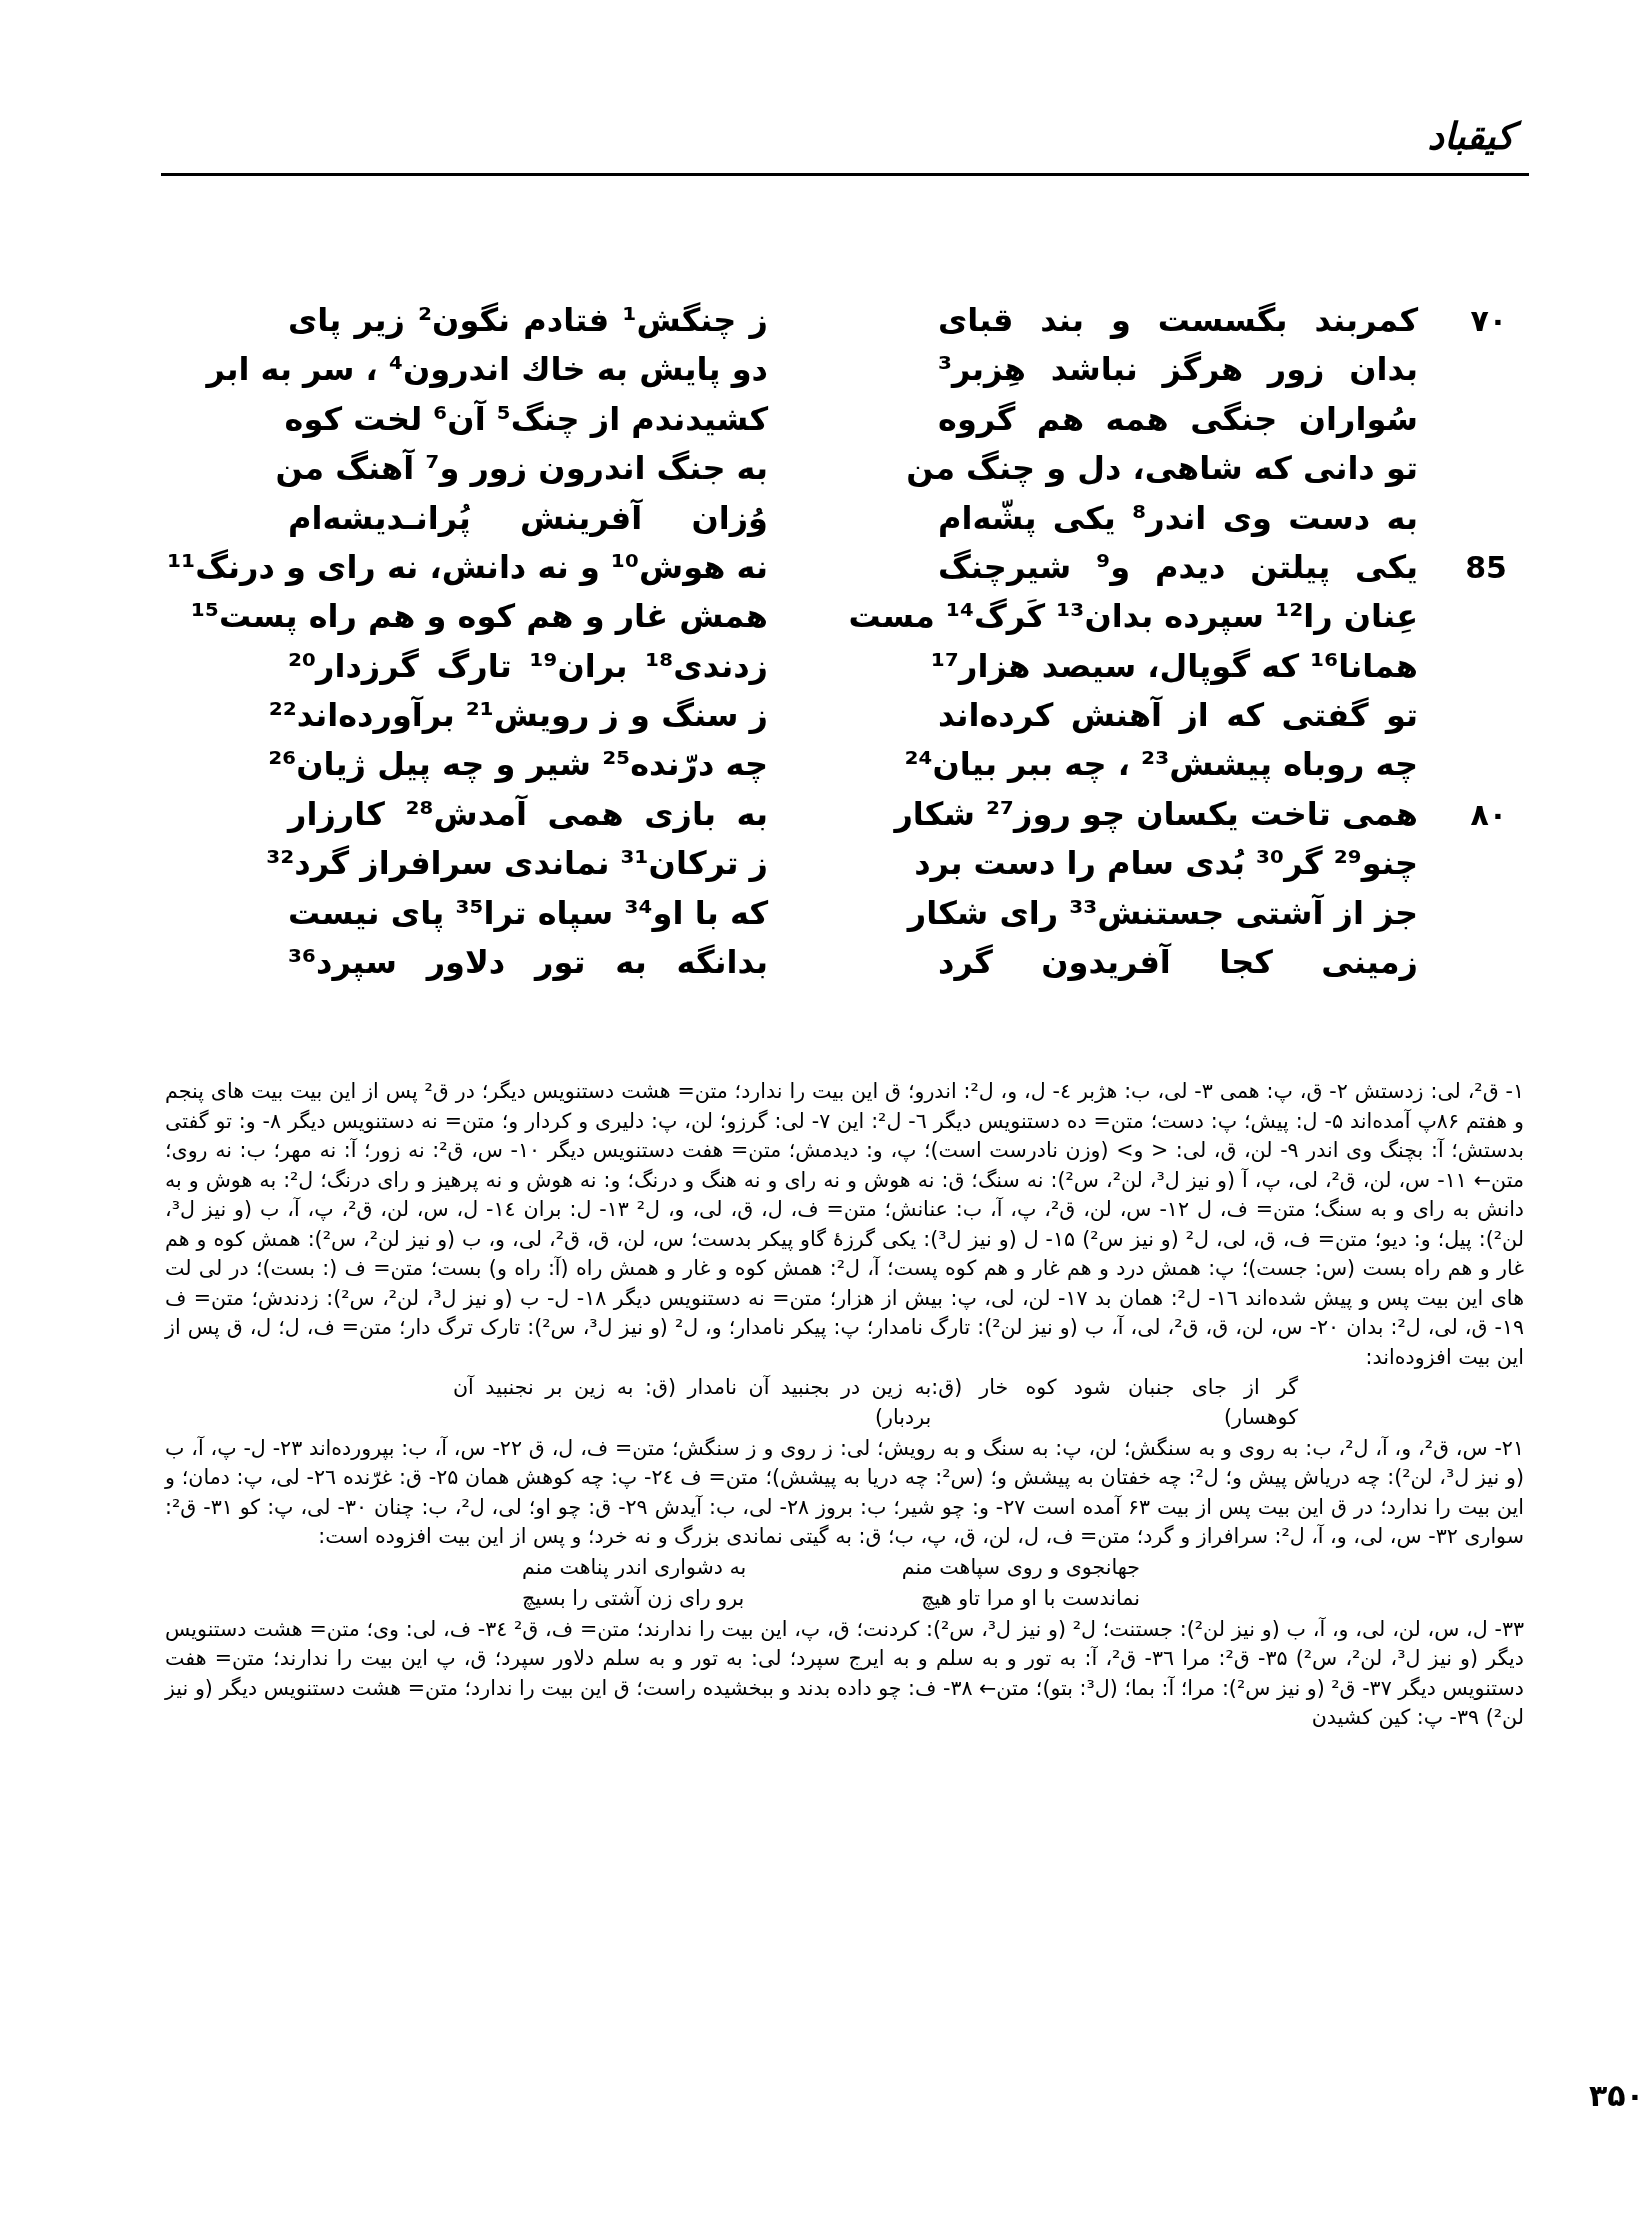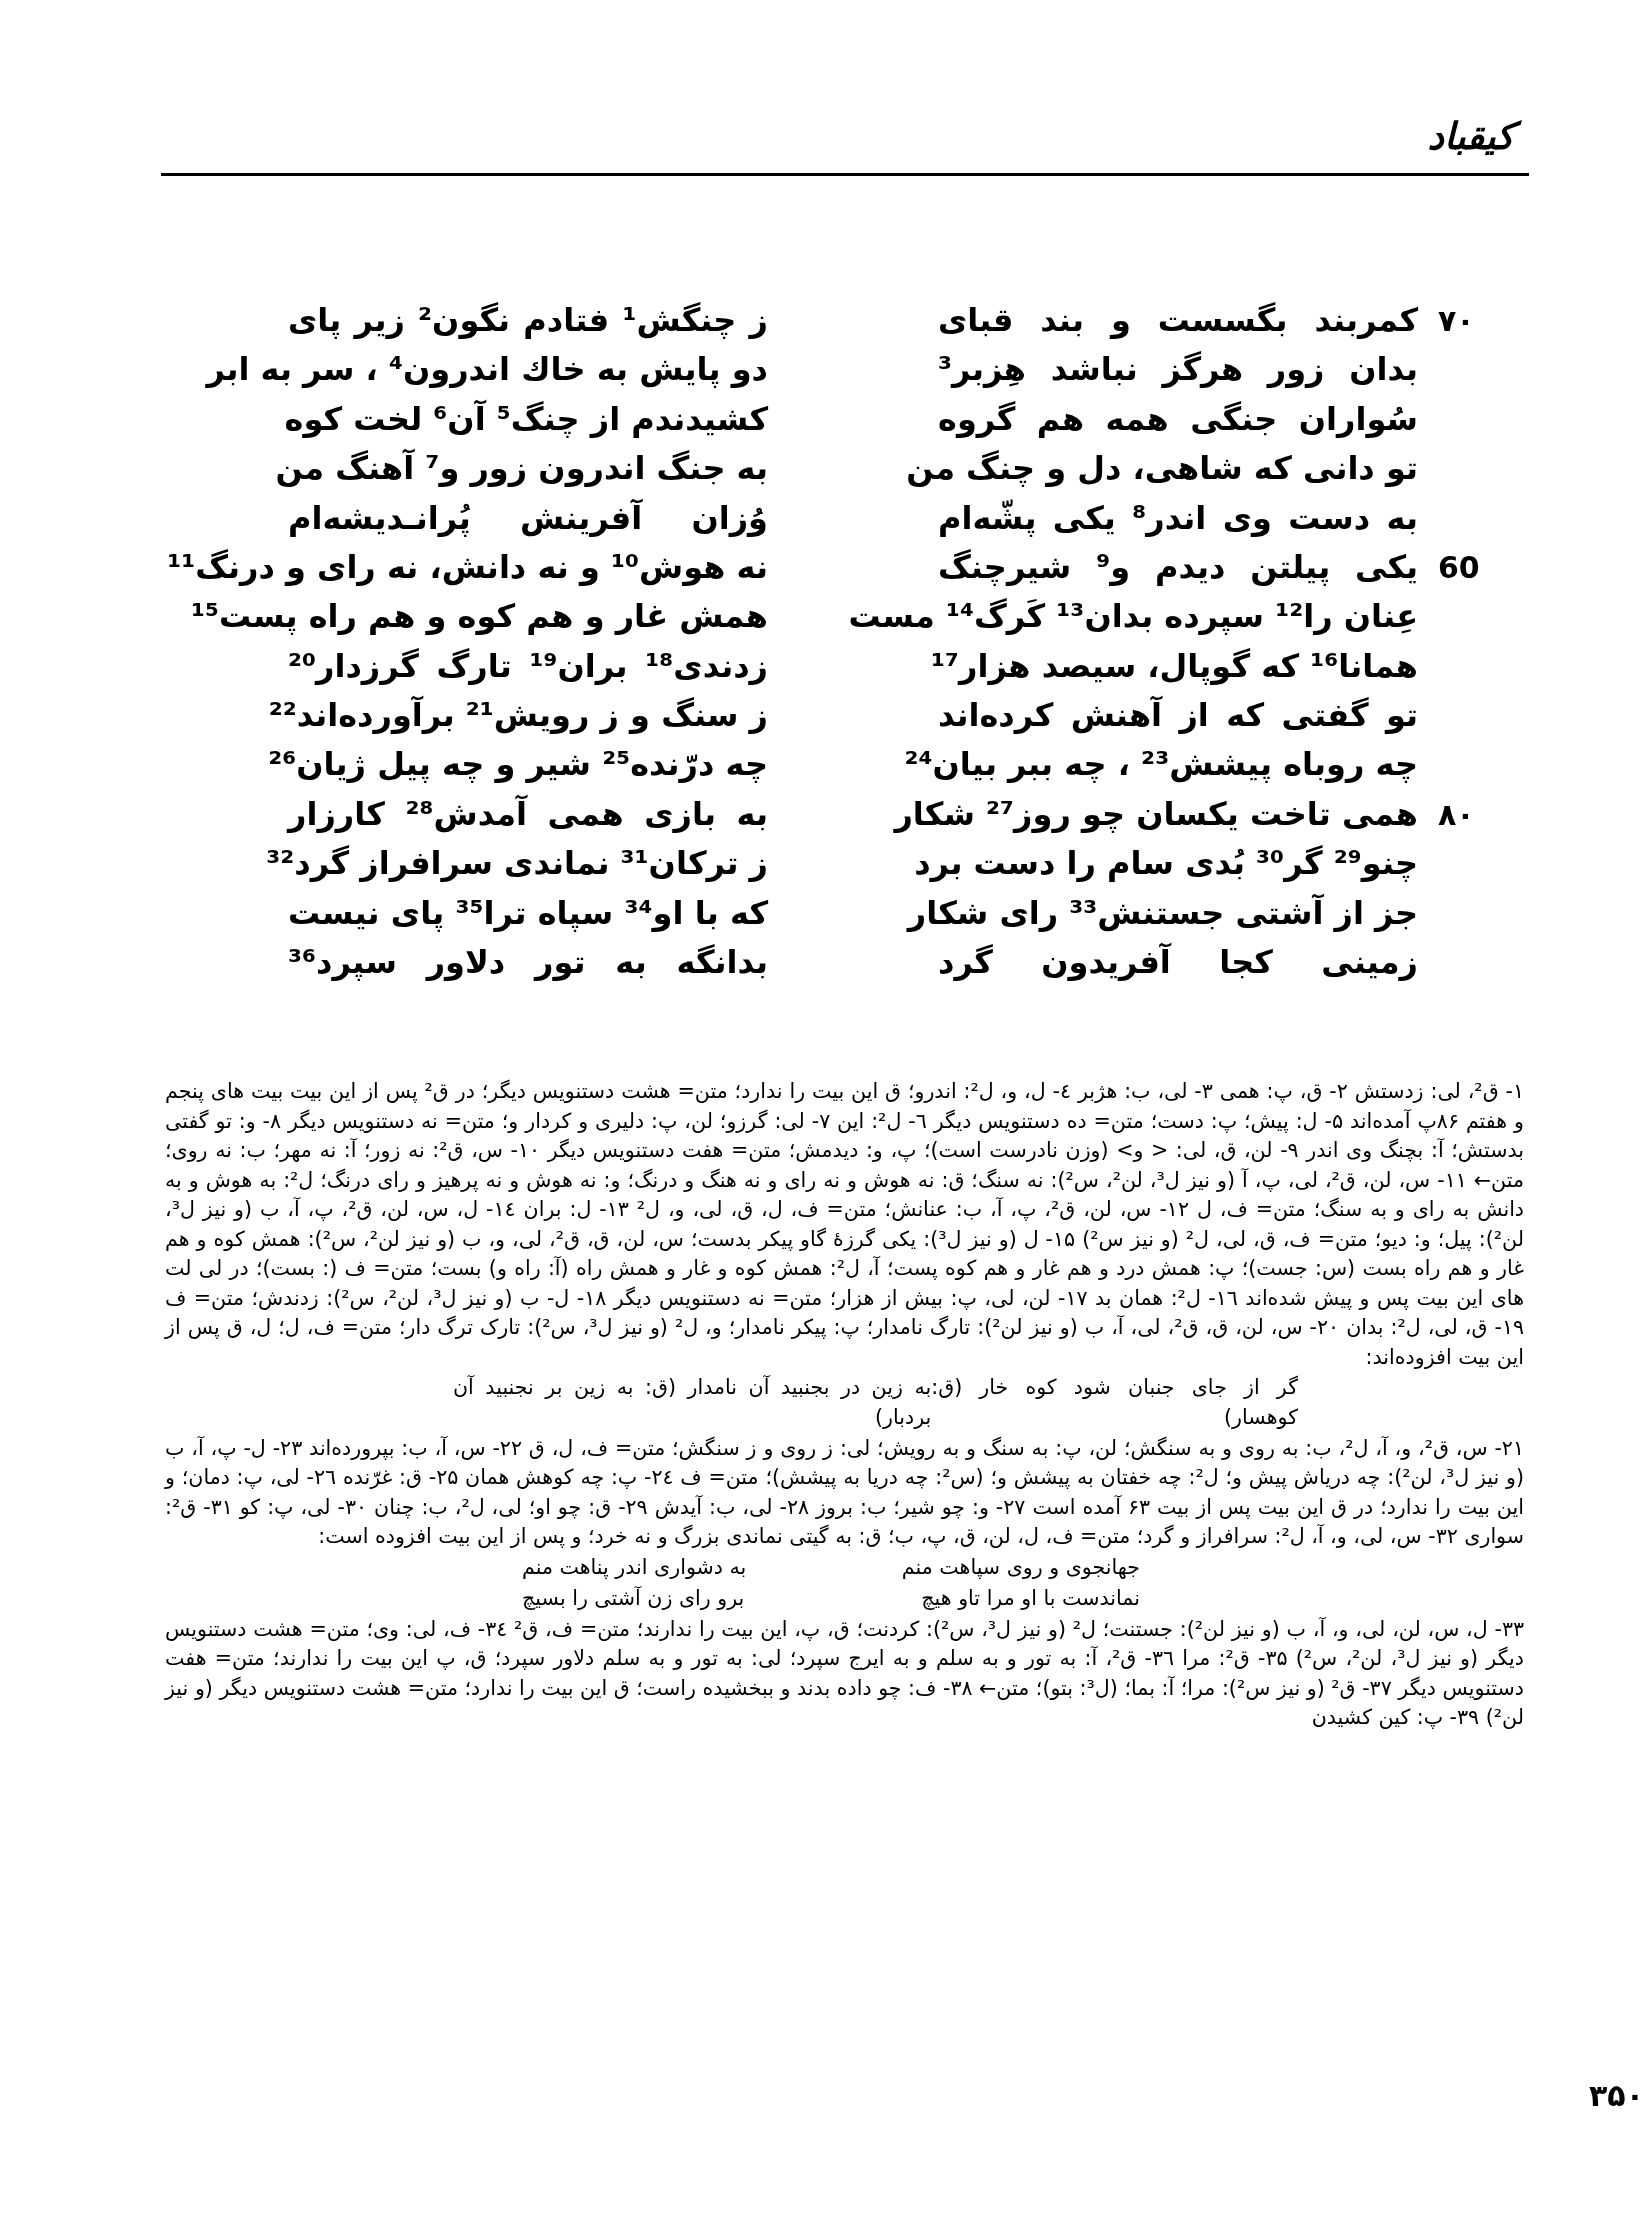--- a/index.html
+++ b/index.html
@@ -18,21 +18,21 @@
   }
   .poem {
     position:absolute; top:295px; left:206px; right:137px;
     height:754px;
   }
   .poem-row {
     position:absolute; left:0; right:0; height:51px;
     font-size:32px; line-height:51px; font-weight:bold;
   }
   .line-no {
-    position:absolute; right:0; width:69px; text-align:left;
+    position:absolute; right:0; width:69px; text-align:right;
     font-size:30px;
   }
   .hemi-right {
     position:absolute; right:89px; width:480px; text-align:justify;
     text-align-last:justify; white-space:nowrap; overflow:visible;
   }
   .hemi-left {
     position:absolute; left:82px; width:480px; text-align:justify;
     text-align-last:justify; white-space:nowrap; overflow:visible;
   }
@@ -78,21 +78,21 @@
     <span class="line-no"></span>
     <span class="hemi-right">تو دانی که شاهی، دل و چنگ من</span>
     <span class="hemi-left">به جنگ اندرون زور و⁷ آهنگ من</span>
   </div>
   <div class="poem-row" style="top:198px">
     <span class="line-no"></span>
     <span class="hemi-right">به دست وی اندر⁸ یکی پشّه‌ام</span>
     <span class="hemi-left">وُزان آفرینش پُرانـدیشه‌ام</span>
   </div>
   <div class="poem-row" style="top:247px">
-    <span class="line-no">60</span>
+    <span class="line-no">85</span>
     <span class="hemi-right">یکی پیلتن دیدم و⁹ شیرچنگ</span>
     <span class="hemi-left">نه هوش¹⁰ و نه دانش، نه رای و درنگ¹¹</span>
   </div>
   <div class="poem-row" style="top:296px">
     <span class="line-no"></span>
     <span class="hemi-right">عِنان را¹² سپرده بدان¹³ کَرگ¹⁴ مست</span>
     <span class="hemi-left">همش غار و هم کوه و هم راه پست¹⁵</span>
   </div>
   <div class="poem-row" style="top:346px">
     <span class="line-no"></span>

